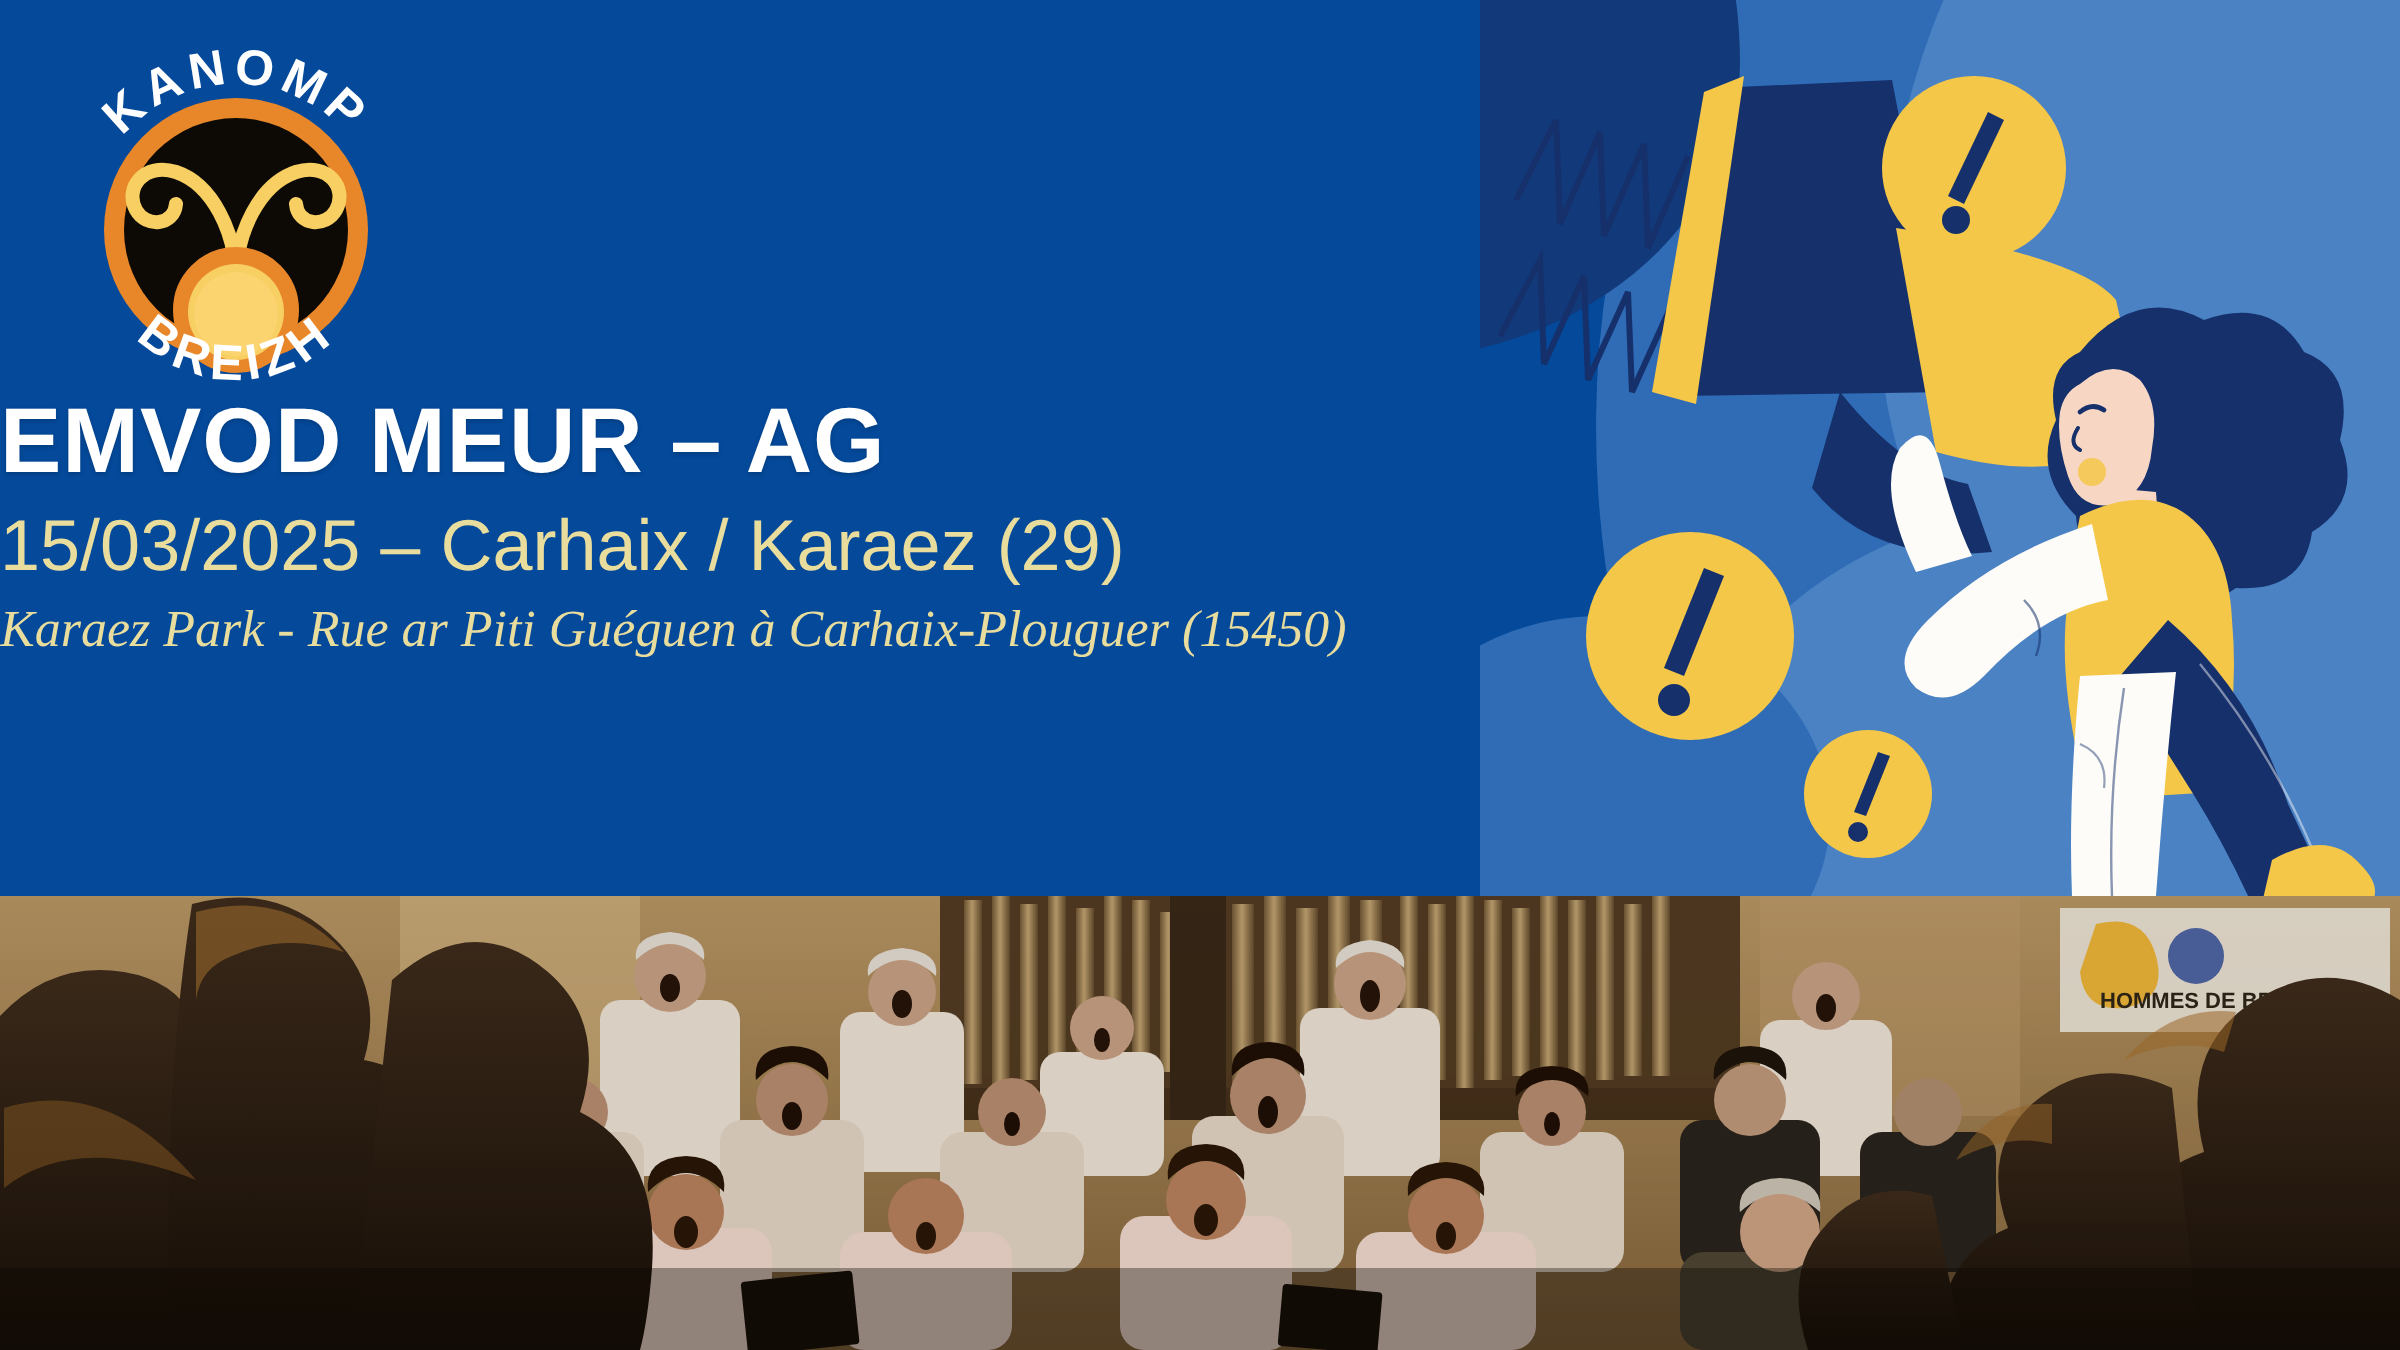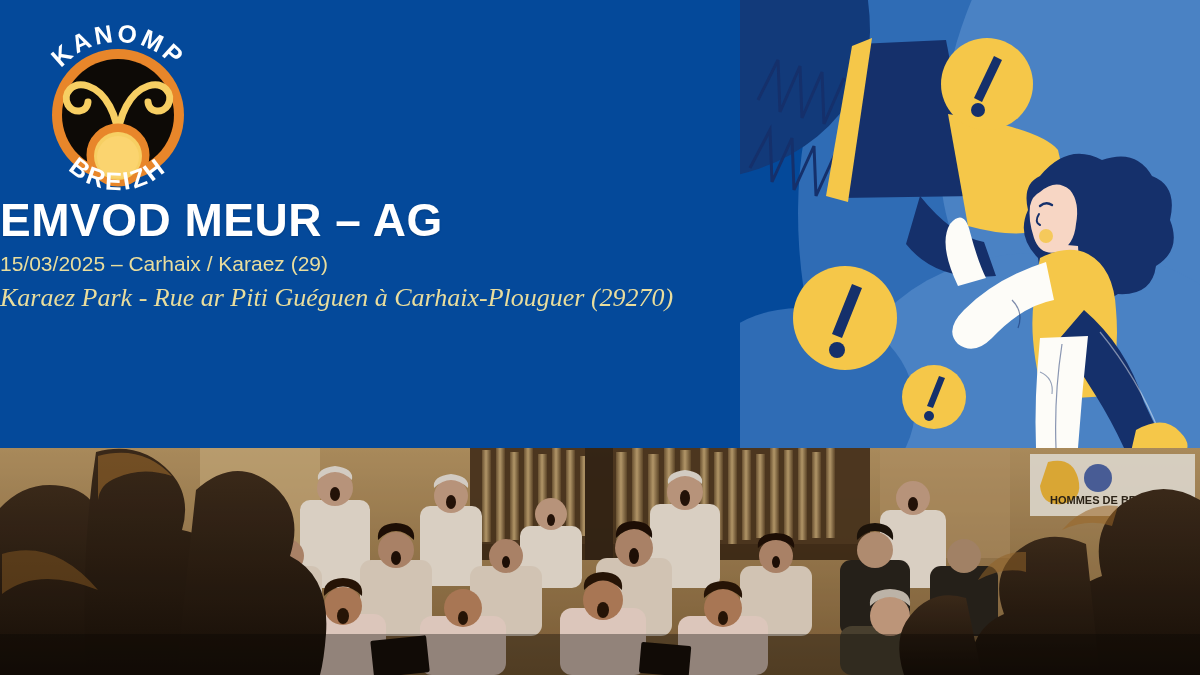--- a/index.html
+++ b/index.html
@@ -86,21 +86,21 @@
     color:#ffffff;
     font-size:46px;
     font-weight:bold;
     letter-spacing:0.5px;
     line-height:1.08;
     margin:0 0 6px 0;
     text-shadow:0 1px 2px rgba(0,0,0,.18);
   }
   .subtitle{
     color:#e9dd9d;
-    font-size:21px;
+    font-size:36px;
     font-weight:400;
     line-height:1.15;
     margin:0 0 6px 0;
   }
   .venue{
     color:#e9dd9d;
     font-family:"Liberation Serif", serif;
     font-style:italic;
     font-size:26px;
     line-height:1.2;
@@ -211,21 +211,21 @@
         <textPath href="#arcTop" startOffset="50%" text-anchor="middle">KANOMP</textPath>
       </text>
       <text font-family="Liberation Sans, sans-serif" font-size="25" font-weight="bold" fill="#ffffff" letter-spacing="3">
         <textPath href="#arcBot" startOffset="50%" text-anchor="middle">BREIZH</textPath>
       </text>
     </svg>
 
     <div class="textblock">
       <div class="title">EMVOD MEUR – AG</div>
       <div class="subtitle">15/03/2025 – Carhaix / Karaez (29)</div>
-      <div class="venue">Karaez Park - Rue ar Piti Guéguen à Carhaix-Plouguer (29270)</div>
+      <div class="venue">Karaez Park - Rue ar Piti Guéguen à Carhaix-Plouguer (15450)</div>
     </div>
   </div>
 
   <div class="photo">
     <svg width="1200" height="227" viewBox="0 0 1200 227">
       <defs>
         <linearGradient id="wall" x1="0" y1="0" x2="0" y2="1">
           <stop offset="0%" stop-color="#c8a873"></stop>
           <stop offset="100%" stop-color="#7d6039"></stop>
         </linearGradient>

